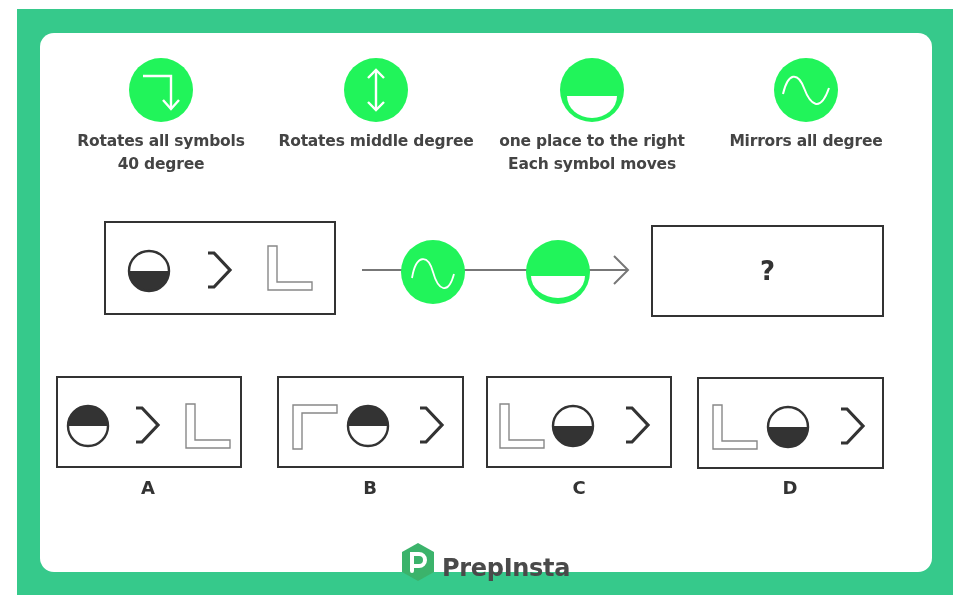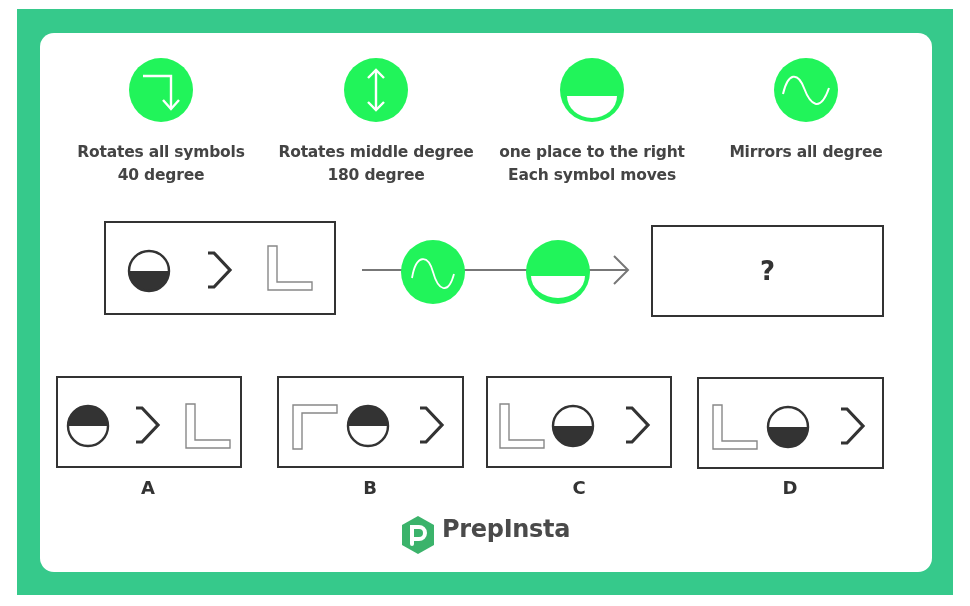--- a/index.html
+++ b/index.html
@@ -2,26 +2,26 @@
 <html><head>
 <meta charset="utf-8">
 <style>
   html, body { margin: 0; padding: 0; }
   body { width: 970px; height: 606px; background: #ffffff; position: relative; overflow: hidden; font-family: "DejaVu Sans", sans-serif; }
   .frame { position: absolute; left: 17px; top: 9px; width: 936px; height: 586px; background: #36c98b; }
   .card { position: absolute; left: 40px; top: 33px; width: 892px; height: 539px; background: #ffffff; border-radius: 14px; }
   .legend-item { position: absolute; top: 58px; width: 220px; text-align: center; }
   .legend-circle { width: 64px; height: 64px; margin: 0 auto; border-radius: 50%; background: #21f45a; position: relative; overflow: hidden; }
   .legend-circle svg { position: absolute; left: 0; top: 0; }
-  .legend-text { margin-top: 19px; font-weight: bold; font-size: 15.5px; color: #444444; line-height: 23px; letter-spacing: -0.2px; }
+  .legend-text { margin-top: 8px; font-weight: bold; font-size: 15.5px; color: #444444; line-height: 23px; letter-spacing: -0.2px; }
   .box { position: absolute; border: 2.5px solid #333333; background: #fff; box-sizing: border-box; }
   .sym { position: absolute; }
   .q { position: absolute; left: 0; right: 0; top: 50%; transform: translateY(-50%); text-align: center; font-weight: bold; font-size: 26px; color: #333; }
   .opt-label { position: absolute; width: 40px; text-align: center; font-weight: bold; font-size: 18px; color: #333; }
-  .logo { position: absolute; left: 400px; top: 515px; display: flex; align-items: flex-start; }
+  .logo { position: absolute; left: 400px; top: 542px; display: flex; align-items: flex-end; }
   .logo-text { font-weight: bold; font-size: 24px; color: #4a4a4a; margin-left: 6px; letter-spacing: -0.3px; }
   .flow { position: absolute; left: 358px; top: 238px; }
 </style>
 </head>
 <body>
 
 <div class="frame"></div>
 <div class="card"></div>
 
 <div class="legend-item" style="left:51px;">
@@ -40,21 +40,20 @@
 <div class="legend-item" style="left:266px;">
   <div class="legend-circle">
     <svg width="64" height="64" viewBox="0 0 64 64">
       <line x1="32" y1="12" x2="32" y2="52" stroke="#fff" stroke-width="2.4"></line>
       <path d="M24 20 L32 12 L40 20" fill="none" stroke="#fff" stroke-width="2.4"></path>
       <path d="M24 44 L32 52 L40 44" fill="none" stroke="#fff" stroke-width="2.4"></path>
     </svg>
   </div>
   <div class="legend-text">
     <div>Rotates middle degree</div>
-    <div>180 degree</div>
   </div>
 </div>
 
 <div class="legend-item" style="left:482px;">
   <div class="legend-circle">
     <svg width="64" height="64" viewBox="0 0 64 64">
       <path d="M7 38 H57 A25 22 0 0 1 7 38 Z" fill="#fff"></path>
     </svg>
   </div>
   <div class="legend-text">

